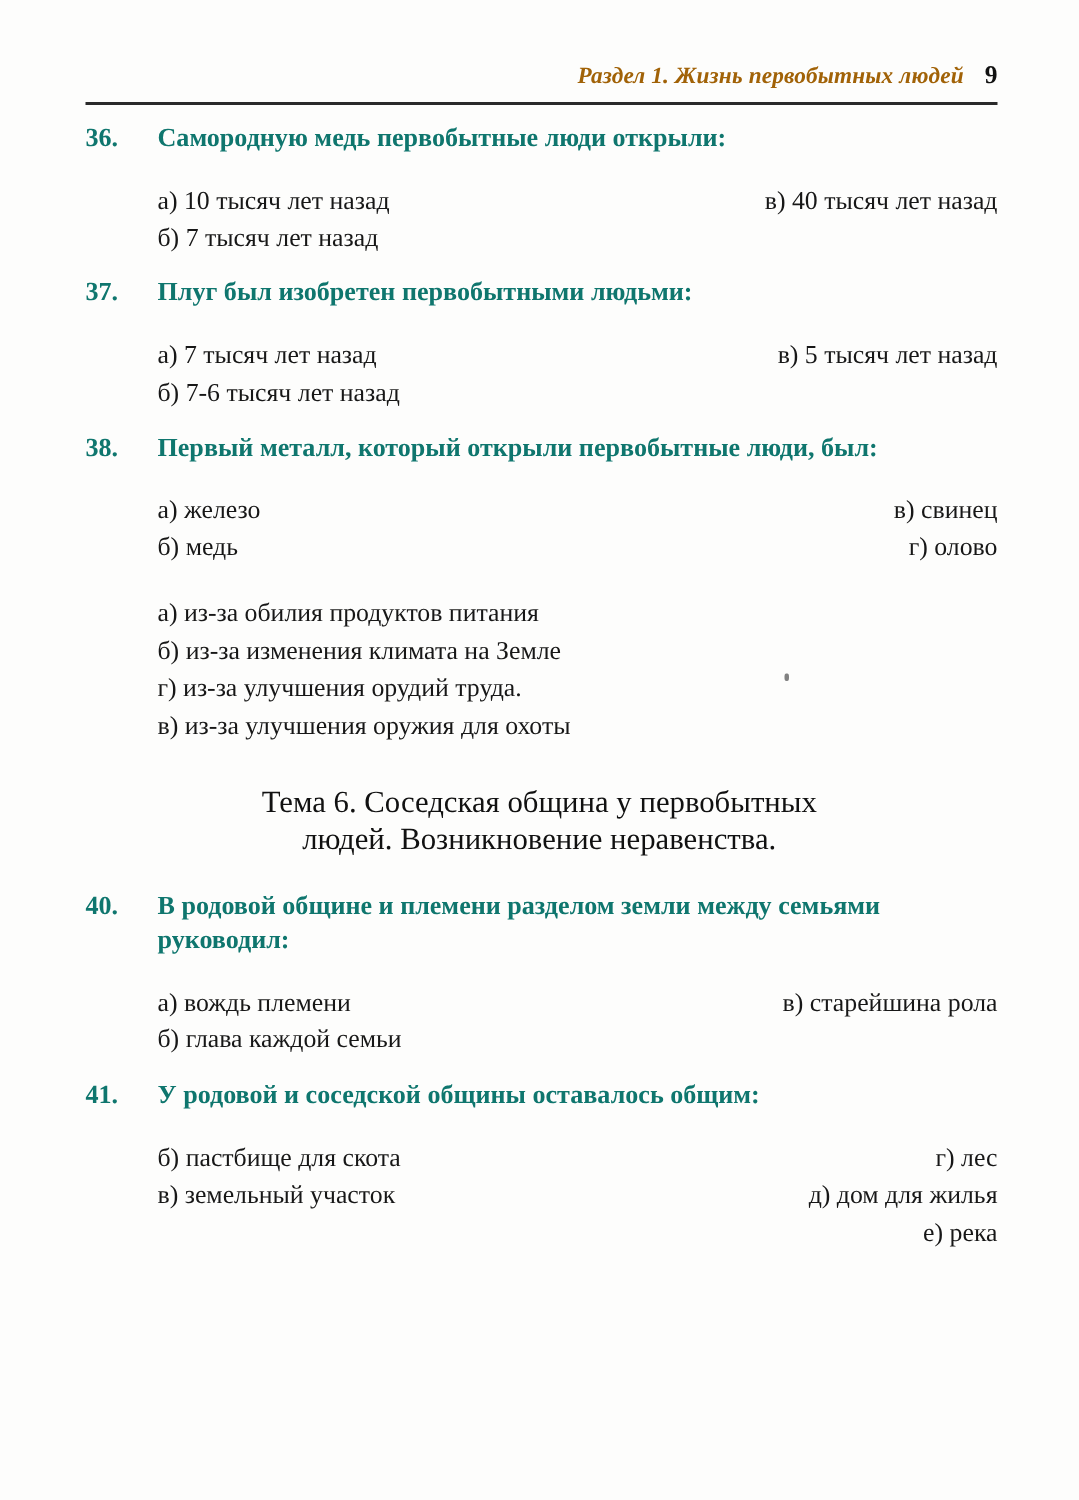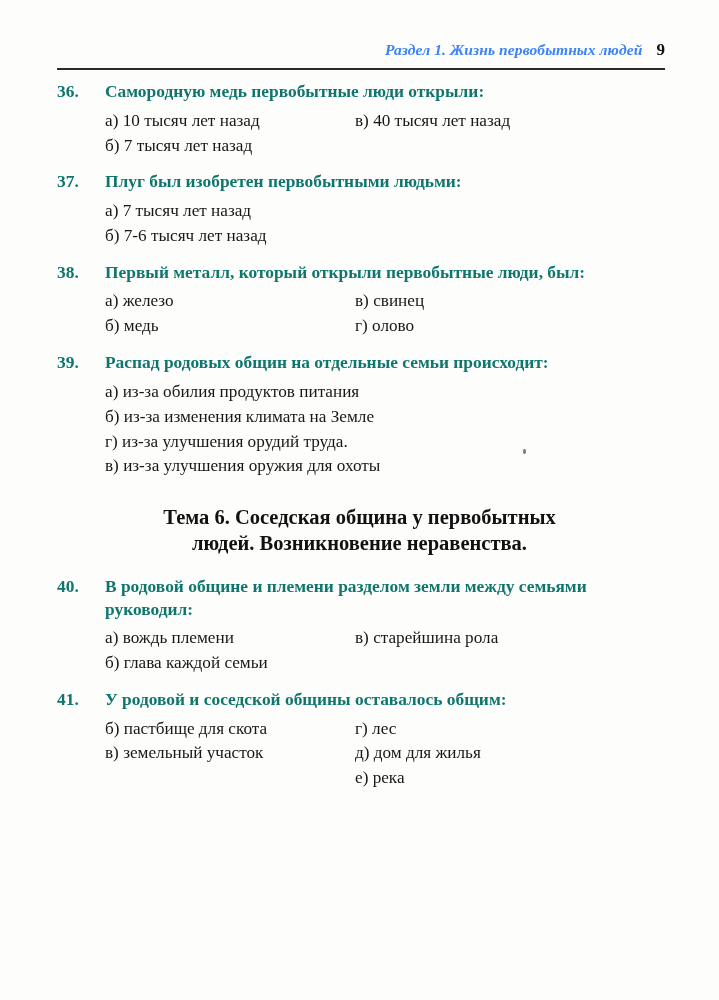--- a/index.html
+++ b/index.html
@@ -28,21 +28,21 @@
     width: 608px;
     display: flex;
     justify-content: flex-end;
     align-items: baseline;
   }
   .header-title {
     font-style: italic;
     font-weight: bold;
     font-size: 15.5px;
     letter-spacing: 0.1px;
-    color: #3b82f6;
+    color: #a16207;
     white-space: nowrap;
   }
   .header-pageno {
     font-weight: bold;
     font-size: 17px;
     margin-left: 14px;
     color: #111;
   }
   .header-rule {
     position: absolute;
@@ -77,46 +77,46 @@
     text-align-last: left;
   }
   .q-num {
     position: absolute;
     left: 0;
     top: 0;
     font-weight: bold;
     font-size: 17.4px;
   }
   .options {
-    margin-top: 6px;
+    margin-top: 19px;
     padding-left: 48px;
     font-size: 17.2px;
     line-height: 1.33;
     color: #171717;
   }
   .opt-row {
     display: flex;
     align-items: baseline;
   }
   .opt-col {
     display: block;
   }
   .opt-col.left  { width: 250px; flex: 0 0 250px; }
-  .opt-col.right { flex: 1 1 auto; }
+  .opt-col.right { flex: 1 1 auto; text-align: right; }
   .opt {
     white-space: nowrap;
     padding: 1px 0;
   }
   .opt-stack { display: block; }
   
   .theme {
     margin: 26px 0 18px 0;
     padding: 0 62px;
     text-align: center;
-    font-weight: bold;
+    font-weight: normal;
     font-size: 20.5px;
     line-height: 1.26;
     color: #111;
   }
   
   .speck {
     position: absolute;
     left: 523px;
     top: 449px;
     width: 3px;
@@ -161,20 +161,23 @@
       <div class="q-head">
         <span class="q-num">37.</span>
         <span>Плуг был изобретен первобытными людьми:</span>
       </div>
       <div class="options">
         <div class="opt-row">
           <div class="opt-col left">
             <div class="opt">а) 7 тысяч лет назад</div>
             <div class="opt">б) 7-6 тысяч лет назад</div>
           </div>
+          <div class="opt-col right">
+            <div class="opt">в) 5 тысяч лет назад</div>
+          </div>
         </div>
       </div>
     </div>
 
     <div class="question">
       <div class="q-head justify">
         <span class="q-num">38.</span>
         <span>Первый металл, который открыли первобытные люди, был:</span>
       </div>
       <div class="options">
@@ -185,24 +188,20 @@
           </div>
           <div class="opt-col right">
             <div class="opt">в) свинец</div>
             <div class="opt">г) олово</div>
           </div>
         </div>
       </div>
     </div>
 
     <div class="question">
-      <div class="q-head justify">
-        <span class="q-num">39.</span>
-        <span>Распад родовых общин на отдельные семьи происходит:</span>
-      </div>
       <div class="options">
         <div class="opt-stack">
           <div class="opt">а) из-за обилия продуктов питания</div>
           <div class="opt">б) из-за изменения климата на Земле</div>
           <div class="opt">г) из-за улучшения орудий труда.</div>
           <div class="opt">в) из-за улучшения оружия для охоты</div>
         </div>
       </div>
     </div>
 

